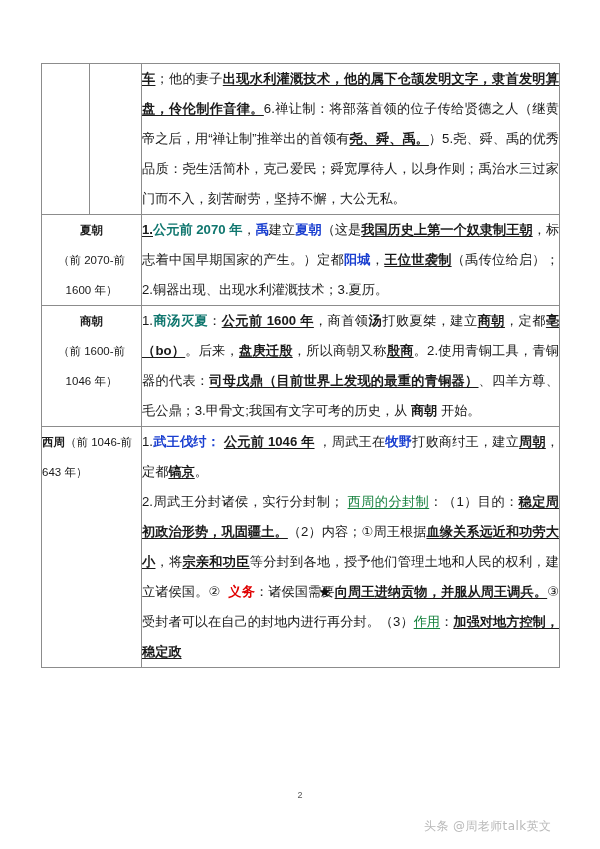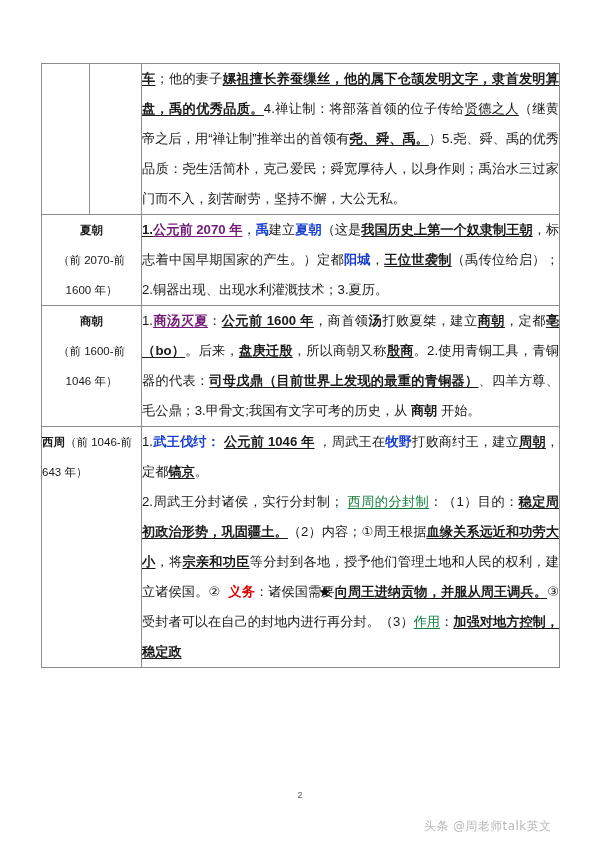--- a/index.html
+++ b/index.html
@@ -62,24 +62,24 @@
     font-size: 13.2px;
     line-height: 30px;
     color: #1a1a1a;
     text-align: justify;
     text-justify: inter-ideograph;
     word-break: break-all;
   }
   .body-cell p { margin: 0; }
 
   b, .b { font-weight: bold; }
-  .u  { text-decoration: underline; text-underline-offset: 2px; }
+  .u  { text-underline-offset: 2px; }
   .bu { font-weight: bold; text-decoration: underline; text-underline-offset: 2px; }
   .blue-b { color: #1a3fd0; font-weight: bold; }
-  .blue-bu{ color: #701a75; font-weight: bold; text-decoration: underline; text-underline-offset: 2px; }
+  .blue-bu{ color: #0f766e; font-weight: bold; text-underline-offset: 2px; }
   .red-bu { color: #15803d; font-weight: normal; text-decoration: underline; text-underline-offset: 2px; }
   .red-b  { color: #e00000; font-weight: bold; margin-left: 8px; }
 
   .star {
     position: absolute;
     left: 318px;
     top: 584px;
     font-size: 15px;
     color: #111;
     line-height: 1;
@@ -115,21 +115,21 @@
       <col class="col-a">
         <col class="col-b">
         <col class="col-c">
     </colgroup>
     <tbody>
 
       <tr>
         <td class="era-cell"></td>
         <td class="era-cell"></td>
         <td class="body-cell">
-          <p><span class="bu">车</span><span>；他的妻子</span><span class="bu">嫘祖擅长养蚕缫丝，他的属下仓颉发明文字，隶首发明算盘，禹的优秀品质。</span><span>4.禅让制：将部落首领的位子传给</span><span class="u">贤德之人</span><span>（继黄帝之后，用“禅让制”推举出的首领有</span><span class="bu">尧、舜、禹。</span><span>）5.尧、舜、禹的优秀品质：尧生活简朴，克己爱民；舜宽厚待人，以身作则；禹治水三过家门而不入，刻苦耐劳，坚持不懈，大公无私。</span></p>
+          <p><span class="bu">车</span><span>；他的妻子</span><span class="bu">出现水利灌溉技术，他的属下仓颉发明文字，隶首发明算盘，伶伦制作音律。</span><span>6.禅让制：将部落首领的位子传给</span><span class="u">贤德之人</span><span>（继黄帝之后，用“禅让制”推举出的首领有</span><span class="bu">尧、舜、禹。</span><span>）5.尧、舜、禹的优秀品质：尧生活简朴，克己爱民；舜宽厚待人，以身作则；禹治水三过家门而不入，刻苦耐劳，坚持不懈，大公无私。</span></p>
         </td>
       </tr>
 
       <tr>
         <td class="era-cell" colspan="2">
           <div class="era-name">夏朝</div>
           <div class="era-range">（前 2070-前</div>
           <div class="era-range">1600 年）</div>
         </td>
         <td class="body-cell">

